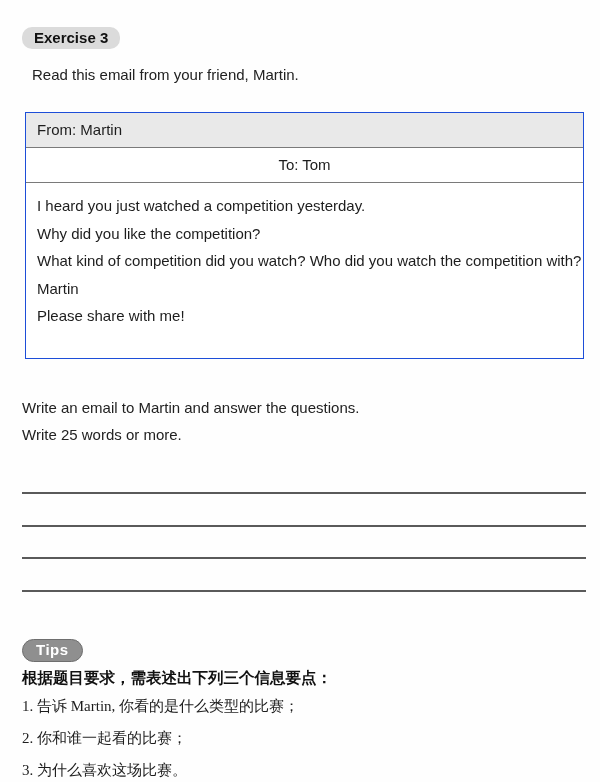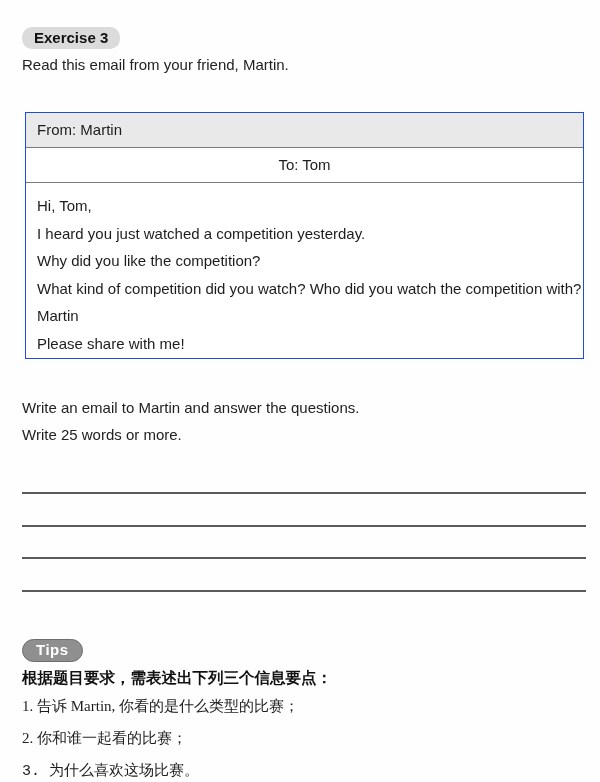--- a/index.html
+++ b/index.html
@@ -17,21 +17,21 @@
   }
   .exercise-badge {
     position: absolute; left: 22px; top: 27px;
     background: #dbdbdb;
     border-radius: 10px;
     padding: 2px 12px 3px 12px;
     font-size: 15px; font-weight: 700; color: #111;
   }
   .intro {
     position: absolute; left: 22px; top: 56px;
-    margin: 0; font-size: 15px; color: #222;
+    margin: 10px; font-size: 15px; color: #222;
   }
   .email-box {
     position: absolute; left: 25px; top: 112px;
     width: 557px; height: 245px;
     border: 1px solid #1d4ed8;
     background: #ffffff;
   }
   .email-row {
     font-size: 15px; color: #1d1d1d;
     padding: 8px 11px 9px 11px;
@@ -73,36 +73,35 @@
     margin: 0; font-size: 15.5px; font-weight: 700; color: #111;
     font-family: "Liberation Sans", "DejaVu Sans", sans-serif;
   }
   .tips-item {
     position: absolute; left: 22px;
     margin: 0; font-size: 15px; color: #1d1d1d;
     font-family: "Liberation Serif", "DejaVu Serif", serif;
   }
   .item1 { top: 697px; }
   .item2 { top: 729px; }
-  .item3 { top: 761px; font-family: Liberation Mono, monospace; }
+  .item3 { top: 761px; }
 </style>
 </head>
 <body>
 
 <div class="page">
 
   <div class="exercise-badge">Exercise 3</div>
 
   <p class="intro">Read this email from your friend, Martin.</p>
 
   <div class="email-box">
     <div class="email-row from">From: Martin</div>
     <div class="email-row to">To: Tom</div>
     <div class="email-body">
-      <p>Hi, Tom,</p>
       <p>I heard you just watched a competition yesterday.</p>
       <p>Why did you like the competition?</p>
       <p>What kind of competition did you watch? Who did you watch the competition with?</p>
       <p>Martin</p>
       <p>Please share with me!</p>
     </div>
   </div>
 
   <p class="instr instr1">Write an email to Martin and answer the questions.</p>
   <p class="instr instr2">Write 25 words or more.</p>

